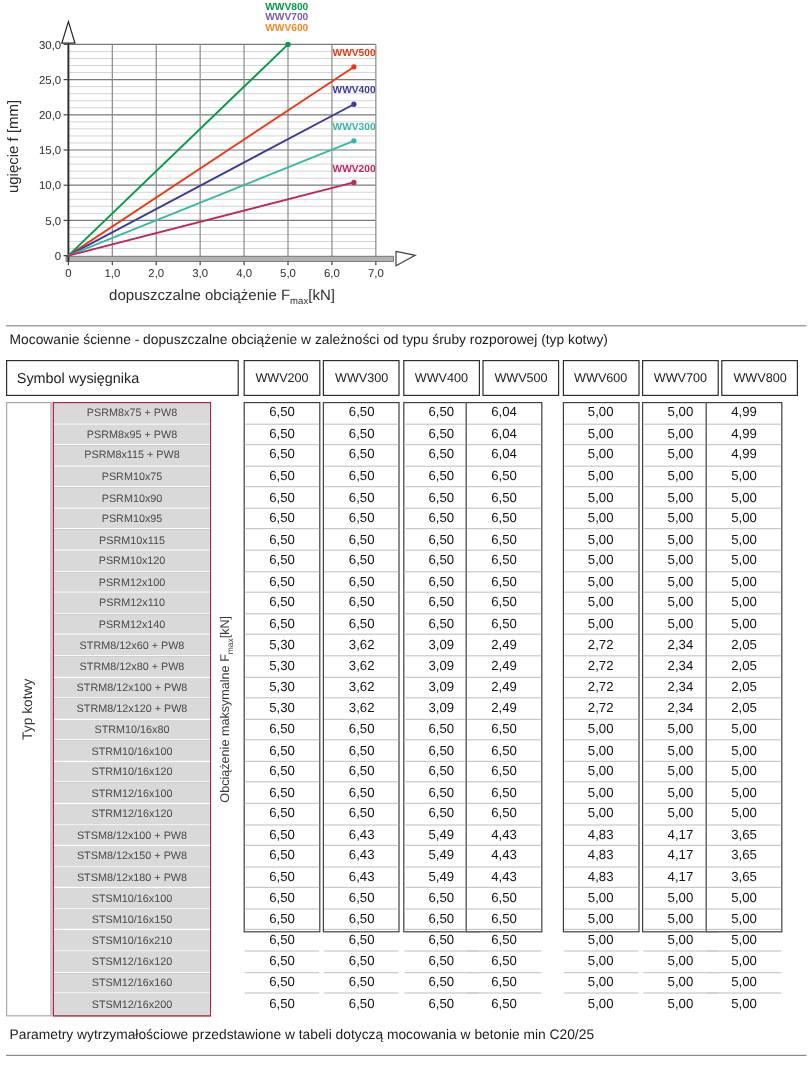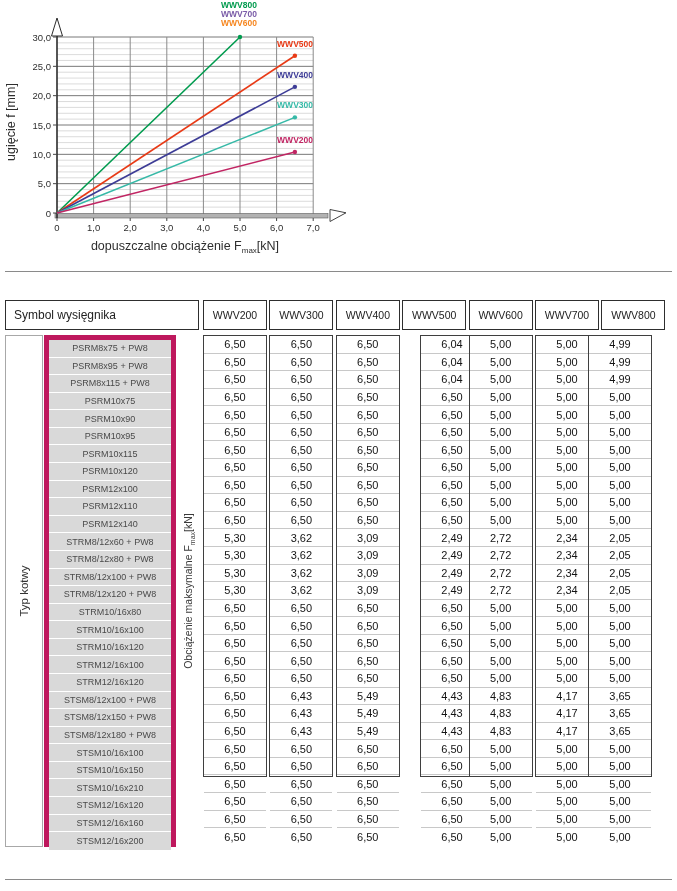--- a/index.html
+++ b/index.html
@@ -27,21 +27,21 @@
     position:absolute;left:5px;top:335px;width:38px;height:512px;
     border:1px solid #a8a8a8;box-sizing:border-box;background:#fff;
     display:flex;align-items:center;justify-content:center;
   }
   .group-col span{
     transform:rotate(-90deg);white-space:nowrap;font-size:11.5px;color:#333;
   }
   
   .name-col{
     position:absolute;left:44px;top:335px;width:132px;height:512px;
-    border:5px solid #be185d;box-sizing:border-box;background:#4d7c0f;
+    border:1px solid #be185d;box-sizing:border-box;background:#4d7c0f;
   }
   .name-cell{
     height:17.58px;box-sizing:border-box;background:#d9d9d9;
     border-bottom:1px solid #ffffff;
     display:flex;align-items:center;justify-content:center;
     font-size:9px;color:#4a4a4a;white-space:nowrap;
   }
   .name-cell:last-child{border-bottom:none;}
   
   .vaxis-col{
@@ -158,20 +158,21 @@
       <text x="313" y="108.37333333333333" text-anchor="end" font-size="8.5" font-weight="bold" fill="#36B9A7" font-family="Liberation Sans, sans-serif">WWV300</text>
       <line x1="57" y1="213" x2="294.9" y2="151.98666666666668" stroke="#C12563" stroke-width="1.6"></line>
       <circle cx="294.9" cy="151.98666666666668" r="2.2" fill="#C12563"></circle>
       <text x="313" y="142.98666666666668" text-anchor="end" font-size="8.5" font-weight="bold" fill="#C12563" font-family="Liberation Sans, sans-serif">WWV200</text>
       <text transform="translate(15,122) rotate(-90)" text-anchor="middle" font-size="12.5" fill="#2e2e2e" font-family="Liberation Sans, sans-serif">ugięcie f [mm]</text>
       <text x="185" y="250" text-anchor="middle" font-size="12.5" fill="#2e2e2e" font-family="Liberation Sans, sans-serif"><tspan>dopuszczalne obciążenie F</tspan><tspan font-size="8" dy="3">max</tspan><tspan dy="-3">[kN]</tspan></text>
     </svg>
 
   <div class="rule" style="top:271px"></div>
 
+  <div class="caption" style="top:278px">Mocowanie ścienne - dopuszczalne obciążenie w zależności od typu śruby rozporowej (typ kotwy)</div>
 
   <div class="hdr-left">Symbol wysięgnika</div>
   <div id="col-headers">
       <div class="hdr-cell" style="left: 203px; width: 64px;">WWV200</div>
       <div class="hdr-cell" style="left: 269.4px; width: 64px;">WWV300</div>
       <div class="hdr-cell" style="left: 335.8px; width: 64px;">WWV400</div>
       <div class="hdr-cell" style="left: 402.2px; width: 64px;">WWV500</div>
       <div class="hdr-cell" style="left: 468.6px; width: 64px;">WWV600</div>
       <div class="hdr-cell" style="left: 535px; width: 64px;">WWV700</div>
       <div class="hdr-cell" style="left: 601.4px; width: 64px;">WWV800</div>
@@ -304,21 +305,21 @@
         <div class="val-cell">5,49</div>
         <div class="val-cell">5,49</div>
         <div class="val-cell">5,49</div>
         <div class="val-cell">6,50</div>
         <div class="val-cell">6,50</div>
         <div class="val-cell">6,50</div>
         <div class="val-cell">6,50</div>
         <div class="val-cell">6,50</div>
         <div class="val-cell">6,50</div>
       </div>
-      <div class="data-col" style="left: 420px;">
+      <div class="data-col" style="left: 388px;">
         <div class="val-cell">6,04</div>
         <div class="val-cell">6,04</div>
         <div class="val-cell">6,04</div>
         <div class="val-cell">6,50</div>
         <div class="val-cell">6,50</div>
         <div class="val-cell">6,50</div>
         <div class="val-cell">6,50</div>
         <div class="val-cell">6,50</div>
         <div class="val-cell">6,50</div>
         <div class="val-cell">6,50</div>
@@ -430,16 +431,17 @@
         <div class="val-cell">3,65</div>
         <div class="val-cell">5,00</div>
         <div class="val-cell">5,00</div>
         <div class="val-cell">5,00</div>
         <div class="val-cell">5,00</div>
         <div class="val-cell">5,00</div>
         <div class="val-cell">5,00</div>
       </div>
     </div>
 
+  <div class="footer-note">Parametry wytrzymałościowe przedstawione w tabeli dotyczą mocowania w betonie min C20/25</div>
 
   <div class="rule" style="top:879px"></div>
 
 </div>
 
 </body></html>

